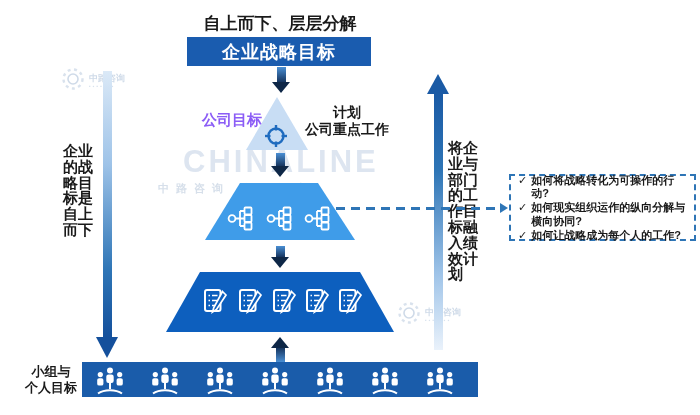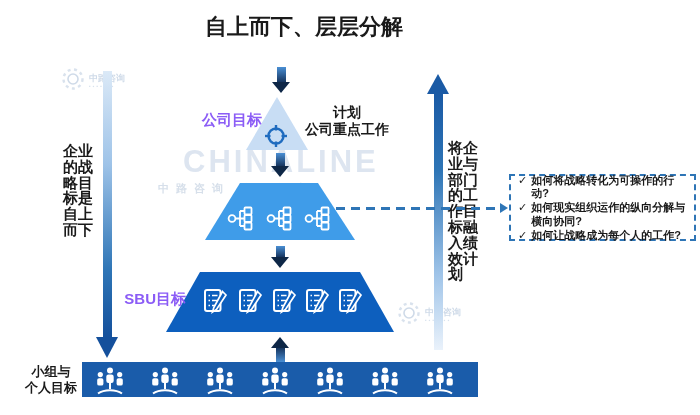--- a/index.html
+++ b/index.html
@@ -15,21 +15,21 @@
   
   .wm-brand{left:183px;top:144px;font-size:31px;font-weight:700;letter-spacing:3px;
     color:rgba(193,208,228,0.55);z-index:0;}
   .wm-tag{left:158px;top:181px;width:240px;font-size:11px;font-weight:700;letter-spacing:7px;
     color:rgba(180,196,216,0.55);z-index:0;white-space:nowrap;}
   .wm-logo{display:flex;align-items:center;gap:3px;opacity:0.5;z-index:0;}
   .wm-logo .t{font-size:9px;font-weight:700;color:#9fb6d2;line-height:10px;}
   .wm-logo .d{font-size:5px;color:#b4c6dc;letter-spacing:2px;line-height:6px;}
 
   
-  .title{left:204px;top:12px;width:200px;font-size:22px;}
+  .title{left:180px;top:12px;width:200px;font-size:17px;}
   .topbox{left:187px;top:37px;width:184px;height:29px;background:#1a5caf;
     display:flex;align-items:center;justify-content:center;
     color:#fff;font-size:18px;font-weight:700;letter-spacing:1px;z-index:2;}
 
   
   .tri{left:246px;top:97px;width:62px;height:53px;background:#c8ddf4;
     clip-path:polygon(50% 0,100% 100%,0 100%);z-index:2;}
   .trap2{left:205px;top:183px;width:150px;height:57px;background:#3f9ce9;
     clip-path:polygon(23.3% 0,75.3% 0,100% 100%,0 100%);z-index:2;}
   .trap3{left:166px;top:272px;width:228px;height:60px;background:#0d5fbe;
@@ -110,20 +110,21 @@
           <circle cx="13" cy="13" r="9.5" fill="none" stroke="#b4c6dc" stroke-width="2.4" stroke-dasharray="3 3.5"></circle>
         </svg>
     </span>
     <span style="display:flex;flex-direction:column;">
       <span class="t">中路咨询</span>
       <span class="d">▪▪▪▪▪▪▪</span>
     </span>
   </div>
 
   <div class="abs title b center">自上而下、层层分解</div>
+  <div class="abs topbox">企业战略目标</div>
 
   <div class="abs bigshaft-l"></div>
   <div class="abs bighead-l"></div>
   <div class="abs bighead-r"></div>
   <div class="abs bigshaft-r"></div>
 
   <div class="abs vnote l">
     <div>企业</div>
     <div>的战</div>
     <div>略目</div>
@@ -226,21 +227,20 @@
       <path d="M19.5 3.5 L23 7 L13.5 21.5 L9.5 24 L10.8 19.6 Z" fill="#0d5fbe" stroke="#fff" stroke-width="1.7"></path>
     </svg>
   </div>
   <div class="abs icon" style="left:338px;top:288px;">
     <svg width="25" height="27" viewBox="0 0 25 27">
       <rect x="2" y="2" width="15.5" height="21" rx="2" fill="none" stroke="#fff" stroke-width="2"></rect>
       <path d="M5.5 7.5 h1.5 M9 7.5 h5.5 M5.5 12.5 h1.5 M9 12.5 h5.5 M5.5 17.5 h1.5 M9 17.5 h4" stroke="#fff" stroke-width="1.5"></path>
       <path d="M19.5 3.5 L23 7 L13.5 21.5 L9.5 24 L10.8 19.6 Z" fill="#0d5fbe" stroke="#fff" stroke-width="1.7"></path>
     </svg>
   </div>
-  <div class="abs lvl lbl3 right">SBU目标</div>
 
   <div class="abs bar"></div>
   <div class="abs icon" style="left:93px;top:366px;">
     <svg width="34" height="30" viewBox="0 0 34 30">
         <g fill="#fff">
           <circle cx="17" cy="4.6" r="3"></circle>
           <rect x="13.3" y="8.6" width="7.4" height="8.4" rx="2.2"></rect>
           <circle cx="7.3" cy="8.6" r="2.6"></circle>
           <rect x="4.2" y="12.2" width="6.2" height="7.4" rx="1.9"></rect>
           <circle cx="26.7" cy="8.6" r="2.6"></circle>

